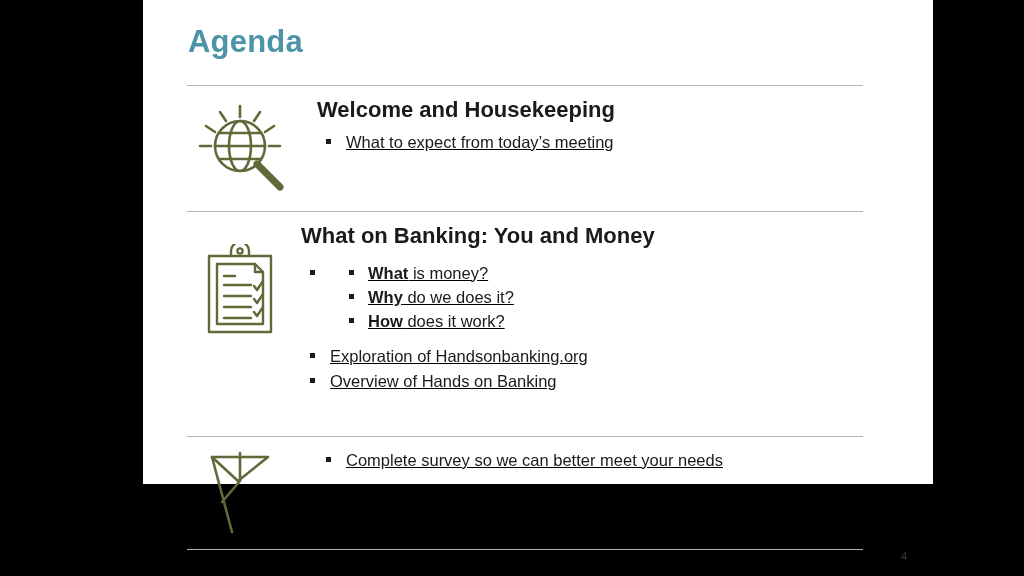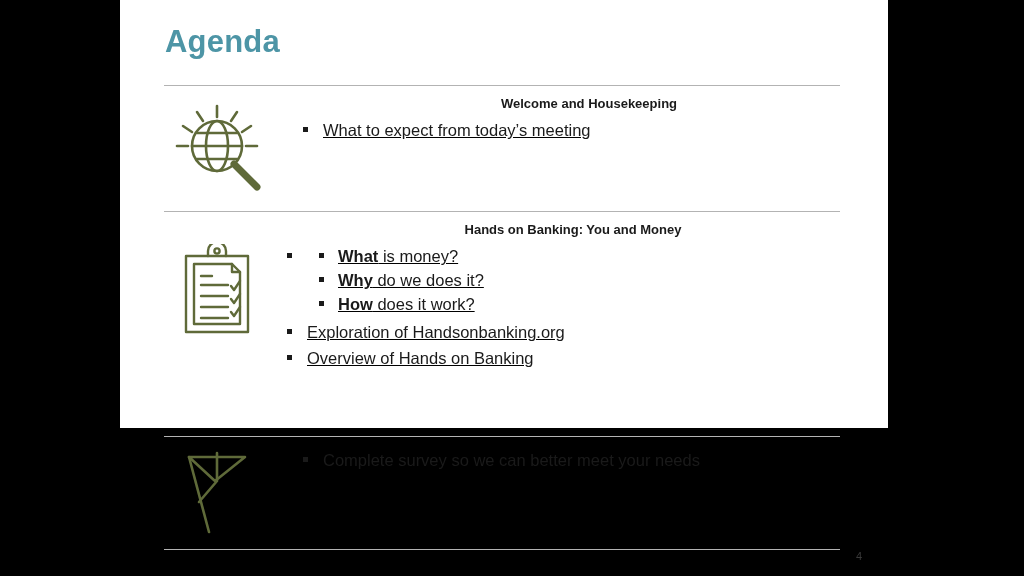--- a/index.html
+++ b/index.html
@@ -14,25 +14,26 @@
     font-family: "Liberation Sans", sans-serif;
   }
   .stage {
     position: relative;
     width: 1024px;
     height: 576px;
     background: #000000;
   }
   .slide {
     position: absolute;
-    left: 120px;
+    left: 143px;
     top: 0;
     width: 768px;
-    height: 428px;
+    height: 484px;
     background: #ffffff;
+    padding-left: 22px;
   }
   .slide-title {
     position: absolute;
     left: 45px;
     top: 24px;
     font-size: 31px;
     font-weight: bold;
     color: #4d95a6;
     letter-spacing: 0.2px;
   }
@@ -71,26 +72,25 @@
   .body-col {
     position: absolute;
     left: 114px;
     top: 0;
     width: 590px;
   }
   .sec1 .body-col { left: 130px; }
   .sec3 .body-col { left: 130px; }
 
   .heading {
-    font-size: 13px;
+    font-size: 22px;
     font-weight: bold;
     color: #1a1a1a;
     margin: 0 0 6px 0;
     line-height: 1.25;
-    text-align: center;
   }
 
   ul.bullets {
     list-style: none;
     margin: 0;
     padding: 0;
     text-decoration: underline;
   }
   ul.bullets > li {
     position: relative;
@@ -103,21 +103,21 @@
   ul.bullets > li > .sq {
     position: absolute;
     left: 9px;
     top: 9px;
     width: 5px;
     height: 5px;
     background: #1a1a1a;
   }
   ul.subbullets {
     list-style: none;
-    margin: 4px;
+    margin: 11px;
     padding: 0;
   }
   ul.subbullets > li {
     position: relative;
     padding-left: 27px;
     font-size: 16.5px;
     color: #1a1a1a;
     line-height: 1.46;
   }
   ul.subbullets > li > .sq {
@@ -203,21 +203,21 @@
           <line x1="19" y1="52" x2="46" y2="52"></line>
           <line x1="19" y1="63" x2="46" y2="63"></line>
           <line x1="19" y1="74" x2="46" y2="74"></line>
 
           <polyline points="49,42 52,46 58,37"></polyline>
           <polyline points="49,55 52,59 58,50"></polyline>
           <polyline points="49,68 52,72 58,63"></polyline>
         </svg>
       </div>
       <div class="body-col">
-        <div class="heading">Hands on Banking: You and Money</div>
+        <div class="heading">What on Banking: You and Money</div>
         <ul class="bullets">
           <li>
             <span class="sq"></span>
             <ul class="subbullets">
               <li>
                 <span class="sq"></span>
                 <span class="b">What</span><span> is money?</span>
               </li>
               <li>
                 <span class="sq"></span>

